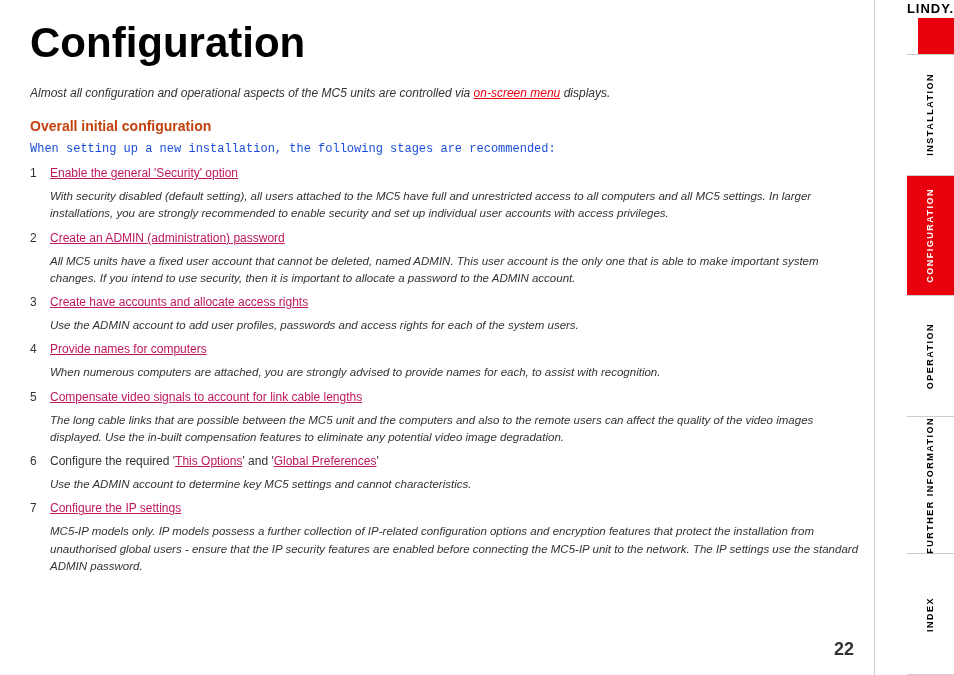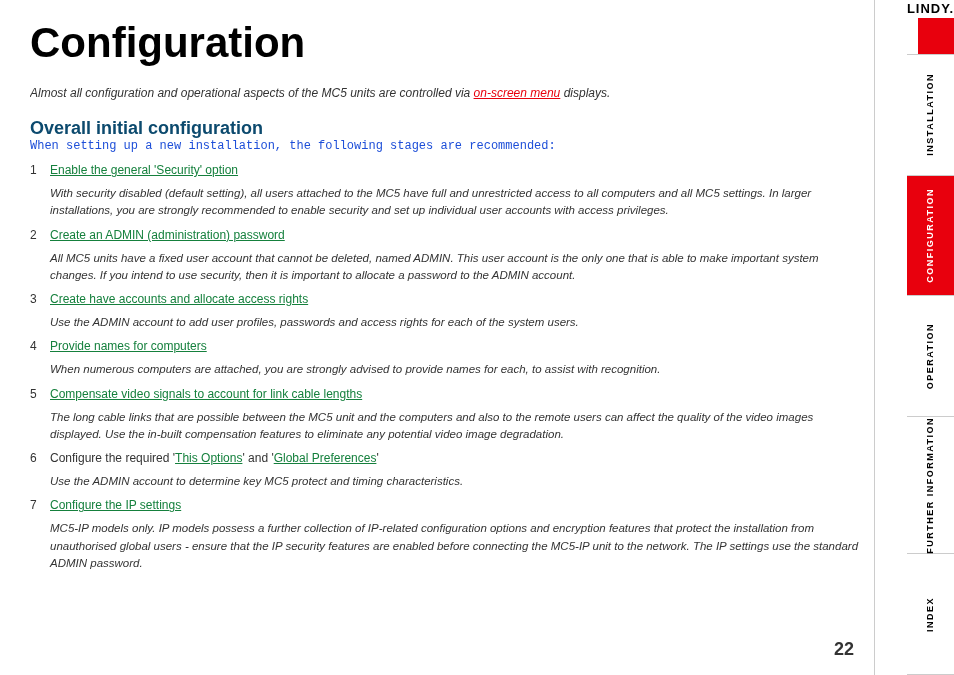--- a/index.html
+++ b/index.html
@@ -36,23 +36,24 @@
       margin-bottom: 16px;
       font-style: italic;
     }
 
     .intro-text a {
       color: #e8000d;
       text-decoration: underline;
     }
 
     .section-title {
-      font-size: 18px;
-      font-weight: bold;
-      color: #0c4a6e;
+      font-size: 14px;
+      font-weight: bold;
+      color: #c2410c;
+      margin-bottom: 8px;
     }
 
     .section-subtitle {
       font-size: 12px;
       color: #1d4ed8;
       margin-bottom: 10px;
       font-family: Liberation Mono, monospace;
     }
 
     .steps-list {
@@ -73,21 +74,21 @@
       min-width: 14px;
       font-size: 12px;
       color: #333;
     }
 
     .step-content {
       flex: 1;
     }
 
     .step-content a {
-      color: #15803d;
+      color: #be185d;
       text-decoration: underline;
     }
 
     .step-content .step-desc {
       font-style: italic;
       font-size: 11.5px;
       color: #333;
       line-height: 1.5;
       margin-top: 8px;
     }
@@ -232,21 +233,21 @@
       <div class="step-content">
         <a href="#">Compensate video signals to account for link cable lengths</a>
         <p class="step-desc">The long cable links that are possible between the MC5 unit and the computers and also to the remote users can affect the quality of the video images displayed. Use the in-built compensation features to eliminate any potential video image degradation.</p>
       </div>
     </li>
 
     <li>
       <span class="step-number">6</span>
       <div class="step-content">
         <span>Configure the required '</span><a href="#">This Options</a><span>' and '</span><a href="#">Global Preferences</a><span>'</span>
-        <p class="step-desc">Use the ADMIN account to determine key MC5 protect and timing characteristics.</p>
+        <p class="step-desc">Use the ADMIN account to determine key MC5 settings and cannot characteristics.</p>
       </div>
     </li>
 
     <li>
       <span class="step-number">7</span>
       <div class="step-content">
         <a href="#">Configure the IP settings</a>
         <p class="step-desc">MC5-IP models only. IP models possess a further collection of IP-related configuration options and encryption features that protect the installation from unauthorised global users - ensure that the IP security features are enabled before connecting the MC5-IP unit to the network. The IP settings use the standard ADMIN password.</p>
       </div>
     </li>

